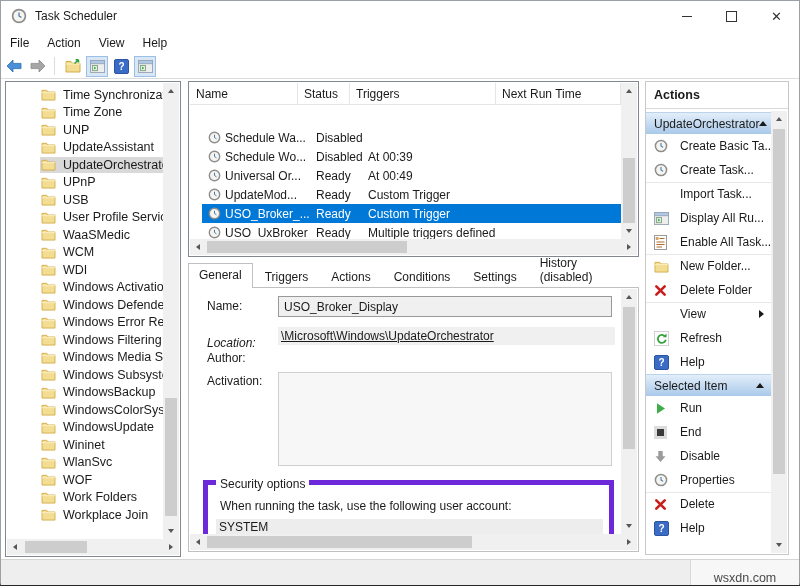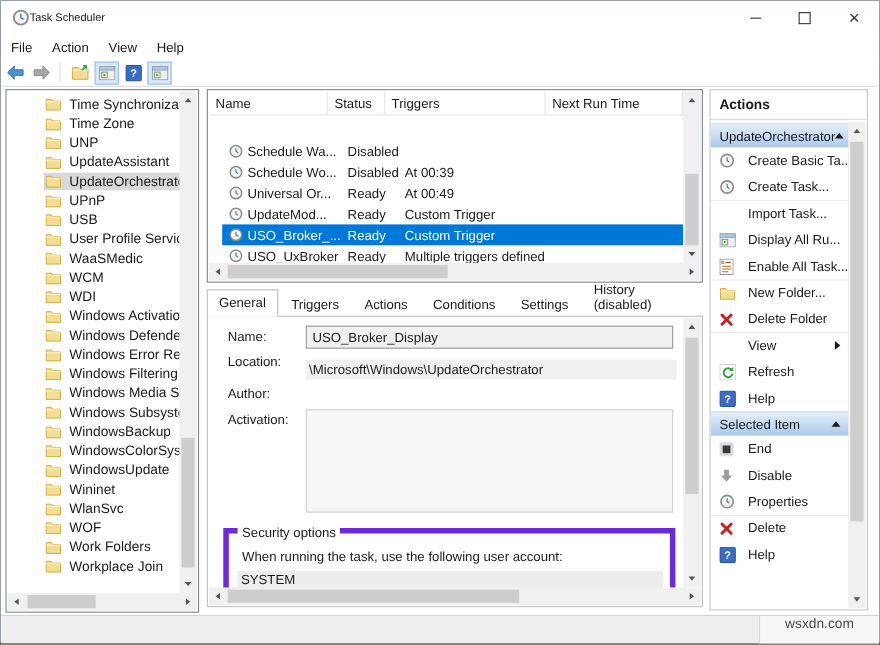--- a/index.html
+++ b/index.html
@@ -5,21 +5,21 @@
   html,body{margin:0;padding:0;}
   body{width:800px;height:586px;position:relative;font-family:"Liberation Sans",sans-serif;
        font-size:12px;color:#1a1a1a;background:#fff;overflow:hidden;
        -webkit-font-smoothing:antialiased;}
   .window{position:absolute;inset:0;background:#fff;border:1px solid #9aa0a6;
           border-bottom:3px solid #262626;box-sizing:border-box;}
 
   
   .titlebar{position:absolute;left:0;top:0;right:0;height:30px;display:flex;align-items:center;background:#fff;}
   .title-icon{margin-left:10px;width:16px;height:16px;display:flex;}
-  .title-text{font-size:10px;}
+  .title-text{margin-left:8px;font-size:12px;}
   .win-controls{position:absolute;right:0;top:0;height:30px;display:flex;}
   .win-btn{width:45px;height:30px;display:flex;align-items:center;justify-content:center;color:#333;}
   .glyph-min{width:10px;border-top:1px solid #333;}
   .glyph-max{width:9px;height:9px;border:1px solid #333;}
   .glyph-close{font-size:13px;line-height:1;}
 
   
   .menubar{position:absolute;left:0;top:30px;right:0;height:23px;display:flex;align-items:center;background:#fff;}
   .menu-item{padding:3px 9px;text-align:center;}
   .toolbar{position:absolute;left:0;top:53px;right:0;height:25px;display:flex;align-items:center;background:#fff;border-bottom:1px solid #dcdcdc;box-sizing:border-box;}
@@ -64,21 +64,21 @@
   .lrow .name-cell svg{margin-right:4px;flex:none;}
 
   
   .tabsrow{position:absolute;left:0;top:0;right:0;height:25px;display:flex;align-items:flex-end;}
   .tab{padding:4px 10px 4px 10px;margin-right:1px;border:1px solid transparent;border-bottom:none;position:relative;top:1px;}
   .tab.active{background:#fff;border-color:#c0c0c0;z-index:3;padding-bottom:6px;}
   .details-body{position:absolute;left:0;top:25px;right:0;bottom:0;background:#fff;border:1px solid #c0c0c0;box-sizing:border-box;}
   .fld-label{position:absolute;left:18px;}
   .name-box{position:absolute;left:89px;top:8px;width:334px;height:21px;background:#f0f0f0;border:1px solid #999;
             box-sizing:border-box;display:flex;align-items:center;padding-left:5px;}
-  .loc-box{position:absolute;left:89px;top:39px;width:334px;height:18px;background:#f0f0f0;display:flex;align-items:center;padding-left:3px;}
+  .loc-box{position:absolute;left:89px;top:39px;width:334px;height:18px;background:#f0f0f0;display:flex;align-items:center;padding-left:3px;text-decoration:underline;}
   .desc-box{position:absolute;left:89px;top:84px;width:334px;height:94px;background:#f7f7f7;border:1px solid #cfcfcf;box-sizing:border-box;}
   .groupbox{position:absolute;left:14px;top:192px;right:24px;height:56px;border:5px solid #6d28d9;}
   .groupbox-label{position:absolute;top:-8px;left:8px;background:#fff;padding:0 4px;}
   .sec-text{position:absolute;left:12px;top:14px;}
   .sys-row{position:absolute;left:8px;top:34px;right:6px;height:16px;background:#ededed;display:flex;align-items:center;padding-left:3px;}
 
   
   .actions-title{position:absolute;left:8px;top:6px;font-weight:bold;font-size:12.5px;}
   .actions-sep{position:absolute;left:0;right:0;top:26px;height:1px;background:#d9d9d9;}
   .actions-body{position:absolute;left:0;top:30px;right:16px;bottom:0;overflow:hidden;}
@@ -88,21 +88,21 @@
   .tri-right-black{border-top:4px solid transparent;border-bottom:4px solid transparent;border-left:5px solid #1a1a1a;}
   .act-item{height:24px;display:flex;align-items:center;padding-left:8px;position:relative;}
   .act-item.sep{box-shadow:inset 0 1px 0 #e8e8e8;}
   .act-icon{width:17px;height:16px;display:flex;align-items:center;flex:none;}
   .act-label{margin-left:9px;white-space:nowrap;}
   .act-sub{position:absolute;right:8px;}
 
   
   .statusbar{position:absolute;left:0;right:0;top:558px;height:25px;background:#eee;border-top:1px solid #d5d5d5;}
   .watermark-box{position:absolute;right:0;top:0;bottom:0;width:108px;background:#f7f7f7;border-left:1px solid #d8d8d8;
-                 display:flex;align-items:flex-start;justify-content:center;color:#4a4a4a;font-size:12.5px;}
+                 display:flex;align-items:flex-end;justify-content:center;color:#4a4a4a;font-size:12.5px;}
 </style>
 </head>
 <body>
 
 <div class="window">
 
   <div class="titlebar">
     <span class="title-icon">
         <svg width="16" height="16" viewBox="0 0 16 16">
           <circle cx="8" cy="8" r="6.4" fill="#f6f4ef" stroke="#8d8d8d" stroke-width="1.7"></circle>
@@ -605,21 +605,21 @@
           <div class="tab">Actions</div>
           <div class="tab">Conditions</div>
           <div class="tab">Settings</div>
           <div class="tab">History (disabled)</div>
         </div>
       <div class="details-body" id="details-body">
         <span class="fld-label" style="top:11px;">Name:</span>
         <div class="name-box">
             <span>USO_Broker_Display</span>
           </div>
-        <span class="fld-label" style="top:34px;">Location:</span>
+        <span class="fld-label" style="top:48px;font-style:italic;">Location:</span>
         <div class="loc-box">
             <span>\Microsoft\Windows\UpdateOrchestrator</span>
           </div>
         <span class="fld-label" style="top:63px;">Author:</span>
         <span class="fld-label" style="top:86px;">Activation:</span>
         <div class="desc-box"></div>
         <div class="groupbox">
           <span class="groupbox-label">Security options</span>
           <span class="sec-text">When running the task, use the following user account:</span>
           <div class="sys-row">
@@ -739,20 +739,28 @@
             </span>
             <span class="act-label">Help</span>
           </div>
           <div class="sec-header">
             <span>Selected Item</span>
             <span class="tri tri-up-black"></span>
           </div>
           <div class="act-item">
             <span class="act-icon">
               <svg width="13" height="13" viewBox="0 0 13 13">
+                <path d="M3 1.2 L11 6.5 L3 11.8 Z" fill="#3fae49"></path>
+              </svg>
+            </span>
+            <span class="act-label">Run</span>
+          </div>
+          <div class="act-item">
+            <span class="act-icon">
+              <svg width="13" height="13" viewBox="0 0 13 13">
                 <rect width="13" height="13" fill="#dcdcdc"></rect>
                 <rect x="3" y="3" width="7" height="7" fill="#3a3a3a"></rect>
               </svg>
             </span>
             <span class="act-label">End</span>
           </div>
           <div class="act-item">
             <span class="act-icon">
               <svg width="13" height="13" viewBox="0 0 13 13">
                 <path d="M6.5 12 L1.5 6.2 H4.3 V1 H8.7 V6.2 H11.5 Z" fill="#9b9b9b"></path>

